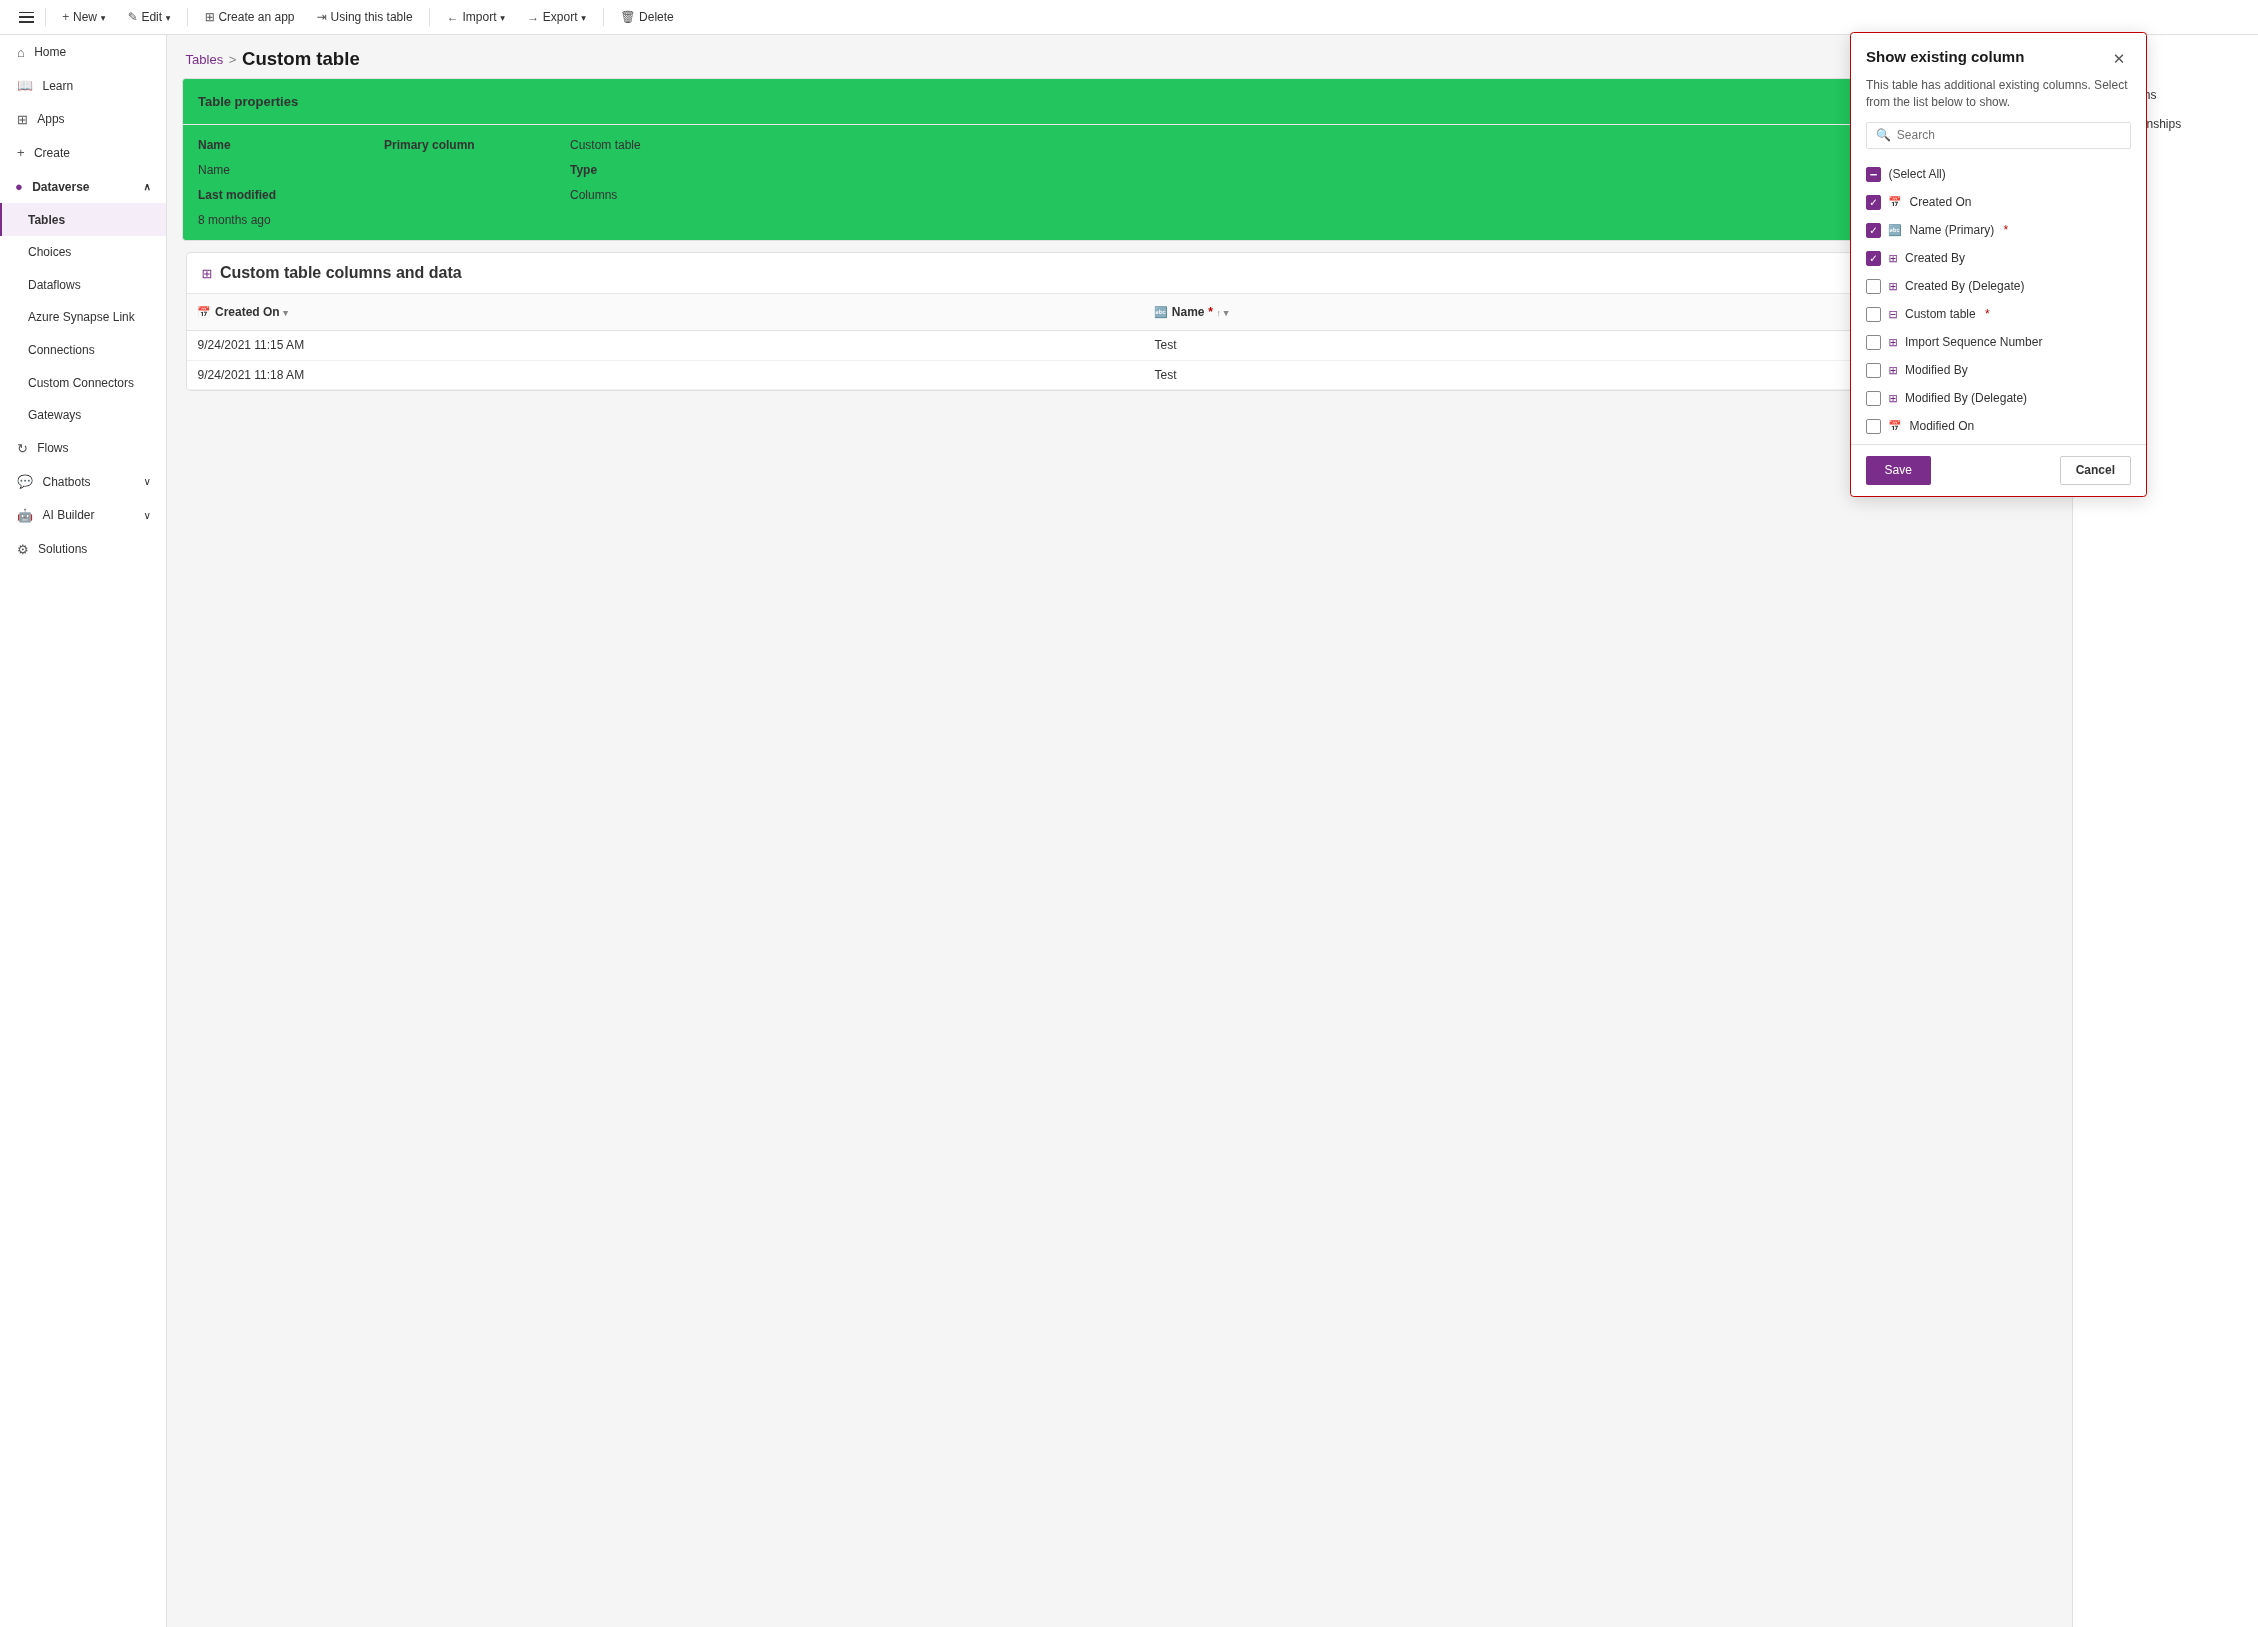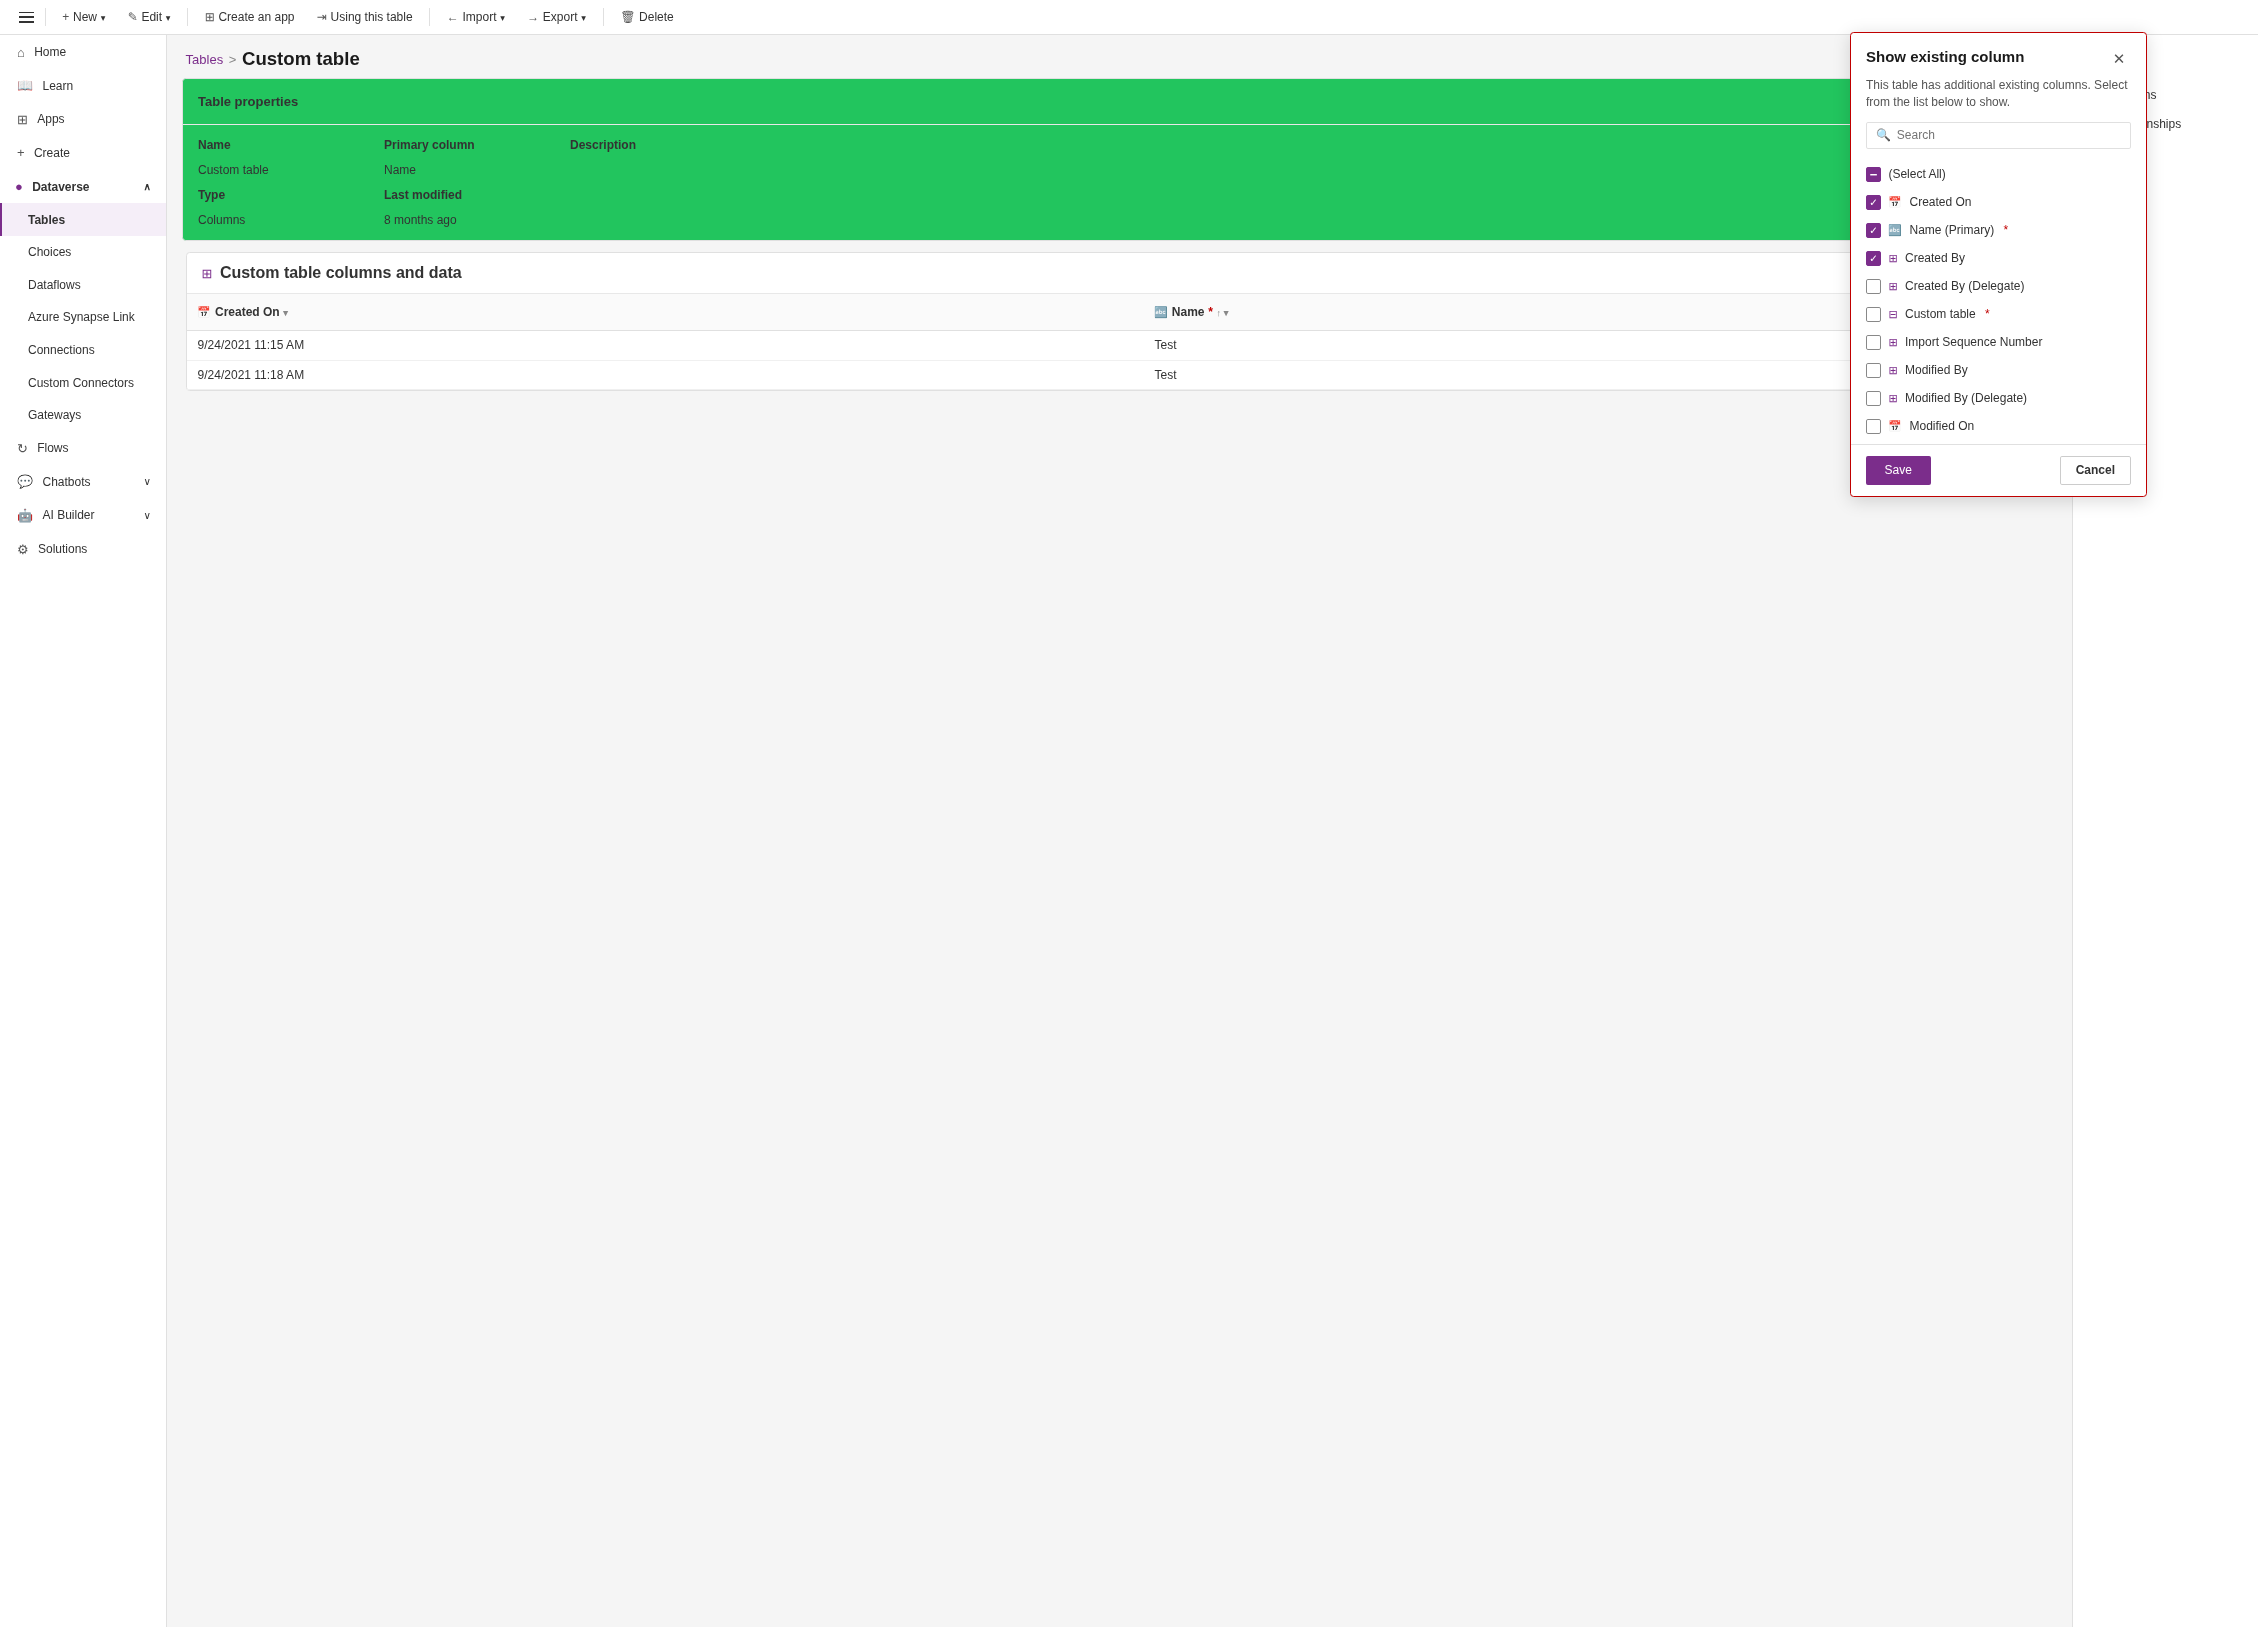--- a/index.html
+++ b/index.html
@@ -361,21 +361,20 @@
           <button class="card-action-btn">
             <span style="color:#7B2D8B;">🔧</span>
             <span>Tools</span>
             <span>▾</span>
           </button>
         </div>
       </div>
       <div class="props-grid">
         <div class="prop-label">Name</div>
         <div class="prop-label">Primary column</div>
-        <div class="prop-label">Description</div>
         <div class="prop-value">Custom table</div>
         <div class="prop-value">Name</div>
         <div class="prop-value"></div>
         <div class="prop-label">Type</div>
         <div class="prop-label">Last modified</div>
         <div></div>
         <div class="prop-value">Columns</div>
         <div class="prop-value">8 months ago</div>
         <div></div>
       </div>

